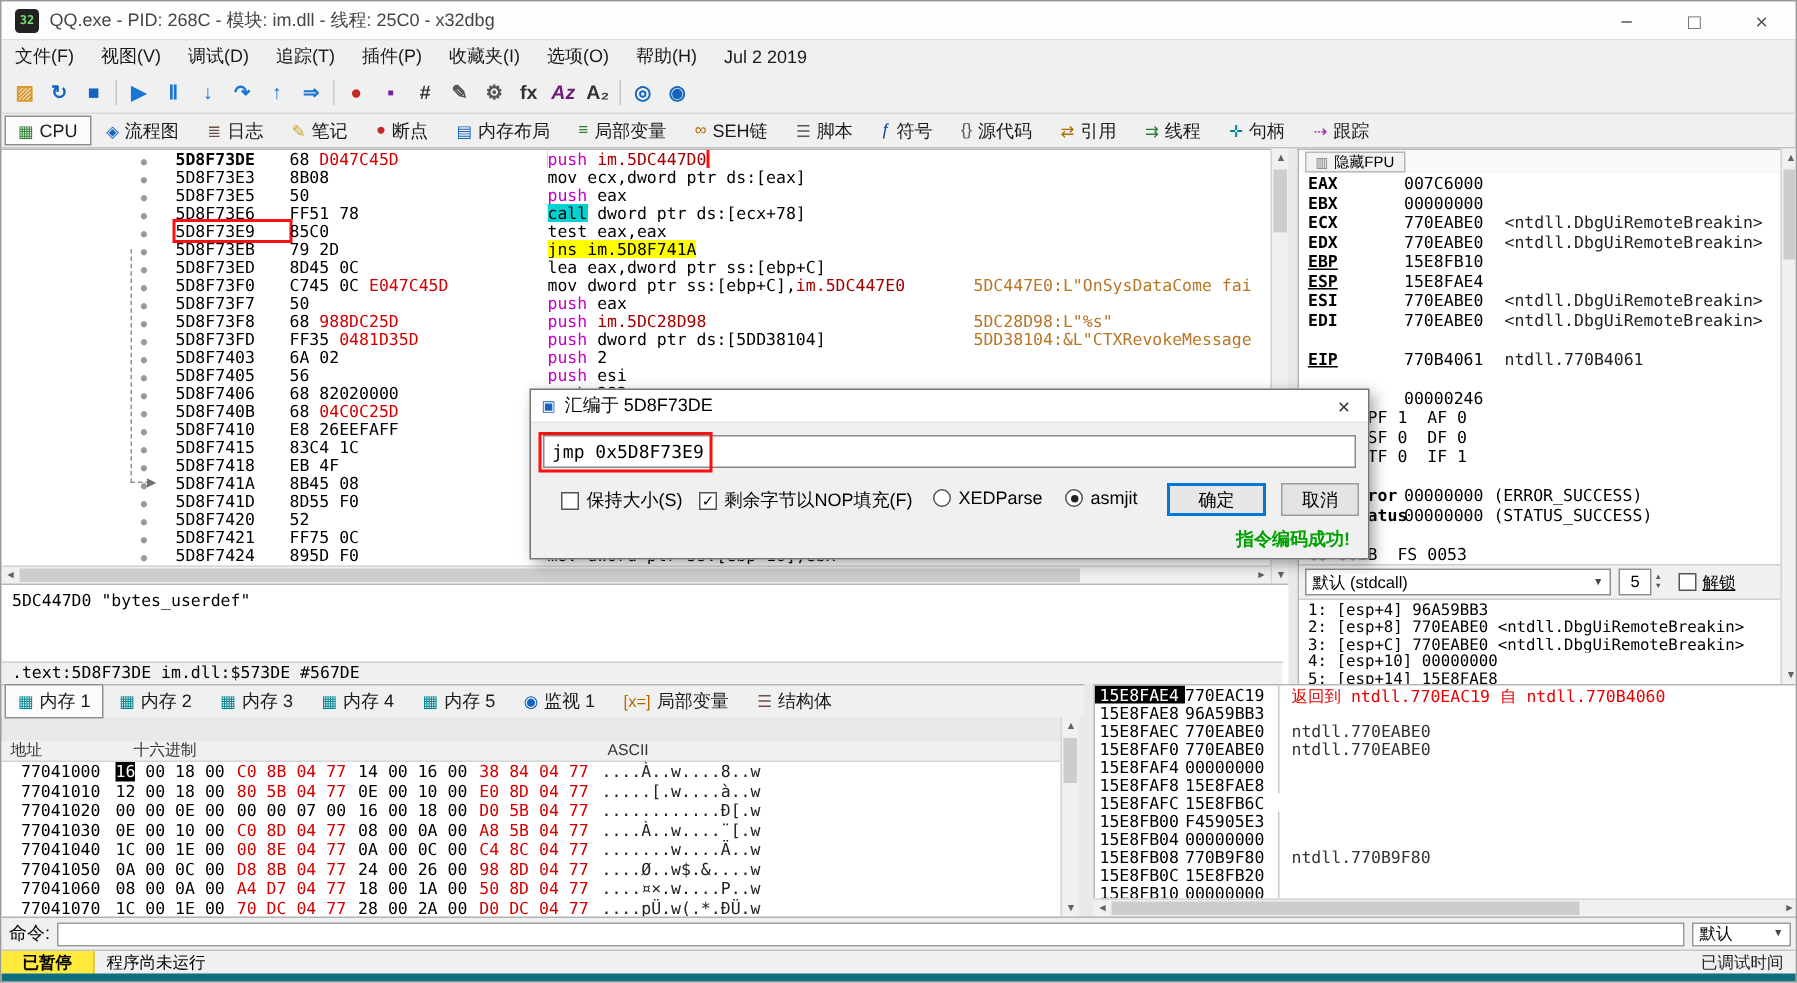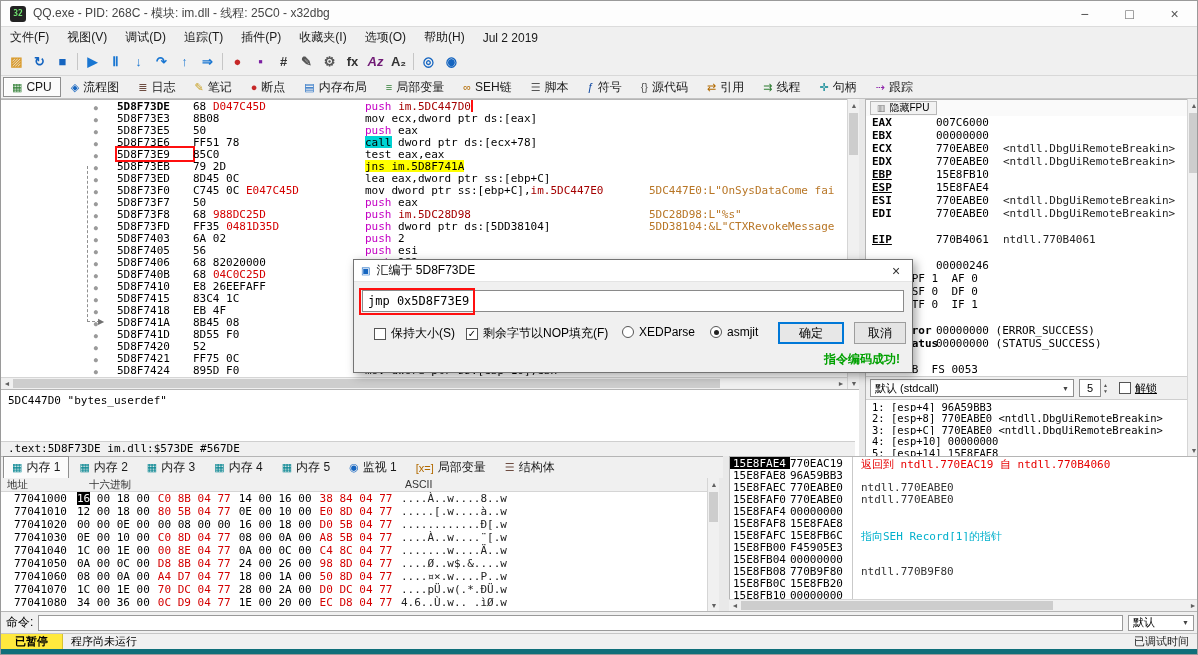--- a/index.html
+++ b/index.html
@@ -67,21 +67,21 @@
   .comboarr{font-size:7px;color:#444;}
   .spin{display:flex;align-items:center;height:18px;}
   .spinval{width:22px;height:18px;background:#fff;border:1px solid #8f8f8f;font-size:11px;display:flex;align-items:center;justify-content:center;}
   .spinarrs{display:flex;flex-direction:column;font-size:5px;color:#555;line-height:6px;padding-left:2px;}
   .lockwrap{display:flex;align-items:center;gap:4px;font-size:11px;margin-left:6px;text-decoration:underline;}
   .cbox{width:12px;height:12px;border:1px solid #555;background:#fff;display:flex;align-items:center;justify-content:center;font-size:10px;flex:none;}
   .argsarea{position:absolute;left:0;top:301px;width:100%;bottom:0;background:#fff;}
   .argrow{height:11.4px;line-height:11.4px;font:10.5px "DejaVu Sans Mono",monospace;padding-left:6px;white-space:pre;overflow:hidden;}
   
   .memtabs{position:absolute;left:0;top:455px;width:722px;height:22px;background:#f0f0f0;border-top:1px solid #b5b5b5;display:flex;align-items:center;padding-left:2px;}
-  .memory{position:absolute;left:0;top:477px;width:706px;height:133px;background:#fff;overflow:hidden;}
+  .memory{position:absolute;left:0;top:493px;width:706px;height:133px;background:#fff;overflow:hidden;}
   .mheader{height:14px;background:#f0f0f0;border-bottom:1px solid #d5d5d5;display:flex;font-size:10.5px;color:#333;line-height:13px;}
   .mh-addr{width:76px;padding-left:6px;}
   .mh-hex{width:324px;padding-left:12px;}
   .mh-ascii{padding-left:4px;}
   .mrow{display:flex;height:13px;line-height:13px;font:11px "DejaVu Sans Mono",monospace;white-space:pre;text-align:center;}
   .maddr{width:76px;flex:none;padding-left:3px;}
   .mhex{width:324px;flex:none;display:flex;}
   .mg{margin-right:8px;}
   .mgr{color:#d40000;}
   .msel{background:#000;color:#fff;}
@@ -383,21 +383,21 @@
 
   <div class="memory">
     <div class="mheader">
       <span class="mh-addr">地址</span>
       <span class="mh-hex">十六进制</span>
       <span class="mh-ascii">ASCII</span>
     </div>
     <div>
         <div class="mrow"><span class="maddr">77041000</span><span class="mhex"><span class="mg"><span class="msel">16</span> 00 18 00</span><span class="mg mgr">C0 8B 04 77</span><span class="mg">14 00 16 00</span><span class="mg mgr">38 84 04 77</span></span><span class="mascii">....À..w....8..w</span></div>
         <div class="mrow"><span class="maddr">77041010</span><span class="mhex"><span class="mg">12 00 18 00</span><span class="mg mgr">80 5B 04 77</span><span class="mg">0E 00 10 00</span><span class="mg mgr">E0 8D 04 77</span></span><span class="mascii">.....[.w....à..w</span></div>
-        <div class="mrow"><span class="maddr">77041020</span><span class="mhex"><span class="mg">00 00 0E 00</span><span class="mg">00 08 00 00</span><span class="mg">16 00 18 00</span><span class="mg mgr">D0 5B 04 77</span></span><span class="mascii">............Ð[.w</span></div>
+        <div class="mrow"><span class="maddr">77041020</span><span class="mhex"><span class="mg">00 00 0E 00</span><span class="mg">00 00 07 00</span><span class="mg">16 00 18 00</span><span class="mg mgr">D0 5B 04 77</span></span><span class="mascii">............Ð[.w</span></div>
         <div class="mrow"><span class="maddr">77041030</span><span class="mhex"><span class="mg">0E 00 10 00</span><span class="mg mgr">C0 8D 04 77</span><span class="mg">08 00 0A 00</span><span class="mg mgr">A8 5B 04 77</span></span><span class="mascii">....À..w....¨[.w</span></div>
         <div class="mrow"><span class="maddr">77041040</span><span class="mhex"><span class="mg">1C 00 1E 00</span><span class="mg mgr">00 8E 04 77</span><span class="mg">0A 00 0C 00</span><span class="mg mgr">C4 8C 04 77</span></span><span class="mascii">.......w....Ä..w</span></div>
         <div class="mrow"><span class="maddr">77041050</span><span class="mhex"><span class="mg">0A 00 0C 00</span><span class="mg mgr">D8 8B 04 77</span><span class="mg">24 00 26 00</span><span class="mg mgr">98 8D 04 77</span></span><span class="mascii">....Ø..w$.&amp;....w</span></div>
         <div class="mrow"><span class="maddr">77041060</span><span class="mhex"><span class="mg">08 00 0A 00</span><span class="mg mgr">A4 D7 04 77</span><span class="mg">18 00 1A 00</span><span class="mg mgr">50 8D 04 77</span></span><span class="mascii">....¤×.w....P..w</span></div>
         <div class="mrow"><span class="maddr">77041070</span><span class="mhex"><span class="mg">1C 00 1E 00</span><span class="mg mgr">70 DC 04 77</span><span class="mg">28 00 2A 00</span><span class="mg mgr">D0 DC 04 77</span></span><span class="mascii">....pÜ.w(.*.ÐÜ.w</span></div>
         <div class="mrow"><span class="maddr">77041080</span><span class="mhex"><span class="mg">34 00 36 00</span><span class="mg mgr">0C D9 04 77</span><span class="mg">1E 00 20 00</span><span class="mg mgr">EC D8 04 77</span></span><span class="mascii">4.6..Ù.w.. .ìØ.w</span></div>
       </div>
   </div>
 
   <div class="vscroll" style="left:706px;top:477px;height:133px;">
@@ -407,21 +407,21 @@
   </div>
 
   <div class="stack">
     <div>
         <div class="srow"><span class="saddr ssel">15E8FAE4</span><span class="sval">770EAC19</span><span class="scmt ret">返回到 ntdll.770EAC19 自 ntdll.770B4060</span></div>
         <div class="srow"><span class="saddr">15E8FAE8</span><span class="sval">96A59BB3</span><span class="scmt"></span></div>
         <div class="srow"><span class="saddr">15E8FAEC</span><span class="sval">770EABE0</span><span class="scmt">ntdll.770EABE0</span></div>
         <div class="srow"><span class="saddr">15E8FAF0</span><span class="sval">770EABE0</span><span class="scmt">ntdll.770EABE0</span></div>
         <div class="srow"><span class="saddr">15E8FAF4</span><span class="sval">00000000</span><span class="scmt"></span></div>
         <div class="srow"><span class="saddr">15E8FAF8</span><span class="sval">15E8FAE8</span><span class="scmt"></span></div>
-        <div class="srow"><span class="saddr">15E8FAFC</span><span class="sval">15E8FB6C</span><span class="scmt seh">指向SEH_Record[1]的指针</span></div>
+        <div class="srow"><span class="saddr">15E8FAFC</span><span class="sval">15E8FB6C</span></div>
         <div class="srow"><span class="saddr">15E8FB00</span><span class="sval">F45905E3</span><span class="scmt"></span></div>
         <div class="srow"><span class="saddr">15E8FB04</span><span class="sval">00000000</span><span class="scmt"></span></div>
         <div class="srow"><span class="saddr">15E8FB08</span><span class="sval">770B9F80</span><span class="scmt">ntdll.770B9F80</span></div>
         <div class="srow"><span class="saddr">15E8FB0C</span><span class="sval">15E8FB20</span><span class="scmt"></span></div>
         <div class="srow"><span class="saddr">15E8FB10</span><span class="sval">00000000</span><span class="scmt"></span></div>
       </div>
   </div>
   <div class="hscroll" style="left:728px;top:598px;width:470px;">
     <div class="sarr">◄</div>
     <div class="htrack">

